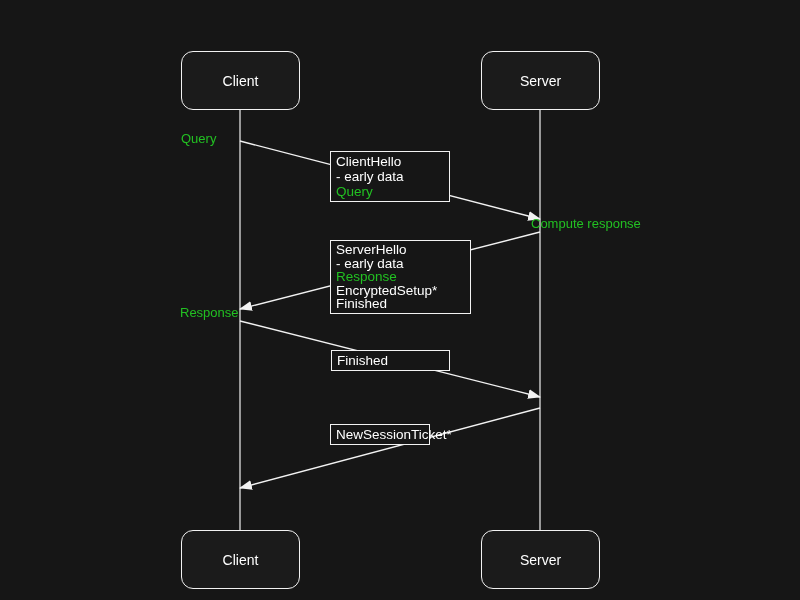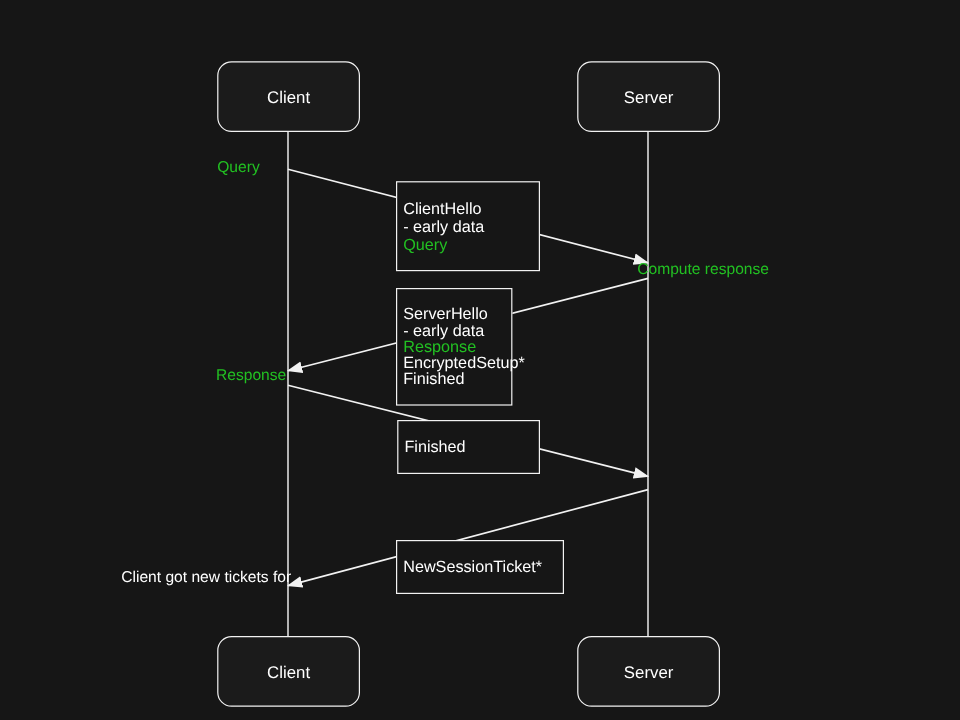--- a/index.html
+++ b/index.html
@@ -25,21 +25,21 @@
     position:absolute;width:119px;height:59px;box-sizing:border-box;
     border:1.5px solid var(--stroke);border-radius:12px;
     background:var(--actor_fill);color:var(--text);
     display:flex;align-items:center;justify-content:center;
     font-size:14px;
   }
   .msg-box{
     position:absolute;box-sizing:border-box;
     border:1.5px solid var(--stroke);
     background:var(--background);color:var(--text);
-    padding:14px 5px;font-size:13.5px;
+    padding:2px 5px;font-size:13.5px;
   }
   .msg-line{line-height:15px;white-space:nowrap;color:var(--text);}
   .msg-box.tight .msg-line{line-height:13.6px;}
   .msg-line[data-color="green"]{color:var(--green);}
   .annot{
     position:absolute;font-size:13px;line-height:14px;white-space:nowrap;
     color:var(--text);
   }
   .annot[data-color="green"]{color:var(--green);}
   .note{position:absolute;color:var(--text);font-size:13px;}
@@ -78,37 +78,36 @@
   <div class="actor" style="left:481px;top:500px;">
     <span>Server</span>
   </div>
 
   <div class="msg-box" style="left:330px;top:121px;width:120px;">
     <div class="msg-line" data-color="white">ClientHello</div>
     <div class="msg-line" data-color="white">- early data</div>
     <div class="msg-line" data-color="green">Query</div>
   </div>
 
-  <div class="msg-box tight" style="left:330px;top:210px;width:97px;">
+  <div class="msg-box tight" style="left:330px;top:210px;width:141px;">
     <div class="msg-line" data-color="white">ServerHello</div>
     <div class="msg-line" data-color="white">- early data</div>
     <div class="msg-line" data-color="green">Response</div>
     <div class="msg-line" data-color="white">EncryptedSetup*</div>
     <div class="msg-line" data-color="white">Finished</div>
   </div>
 
   <div class="msg-box" style="left:331px;top:320px;width:119px;">
     <div class="msg-line" data-color="white">Finished</div>
   </div>
 
-  <div class="msg-box" style="left:330px;top:420px;width:140px;">
+  <div class="msg-box" style="left:330px;top:394px;width:100px;">
     <div class="msg-line" data-color="white">NewSessionTicket*</div>
   </div>
 
   <div class="annot" style="left:181px;top:102px;" data-color="green">Query</div>
   <div class="annot" style="left:531px;top:187px;" data-color="green">Compute response</div>
   <div class="annot" style="left:180px;top:276px;" data-color="green">Response</div>
 
   <div class="note" style="left:101px;top:443px;">
-    <div class="note-line">Client got new tickets for</div>
   </div>
 
 </div>
 
 </body></html>

